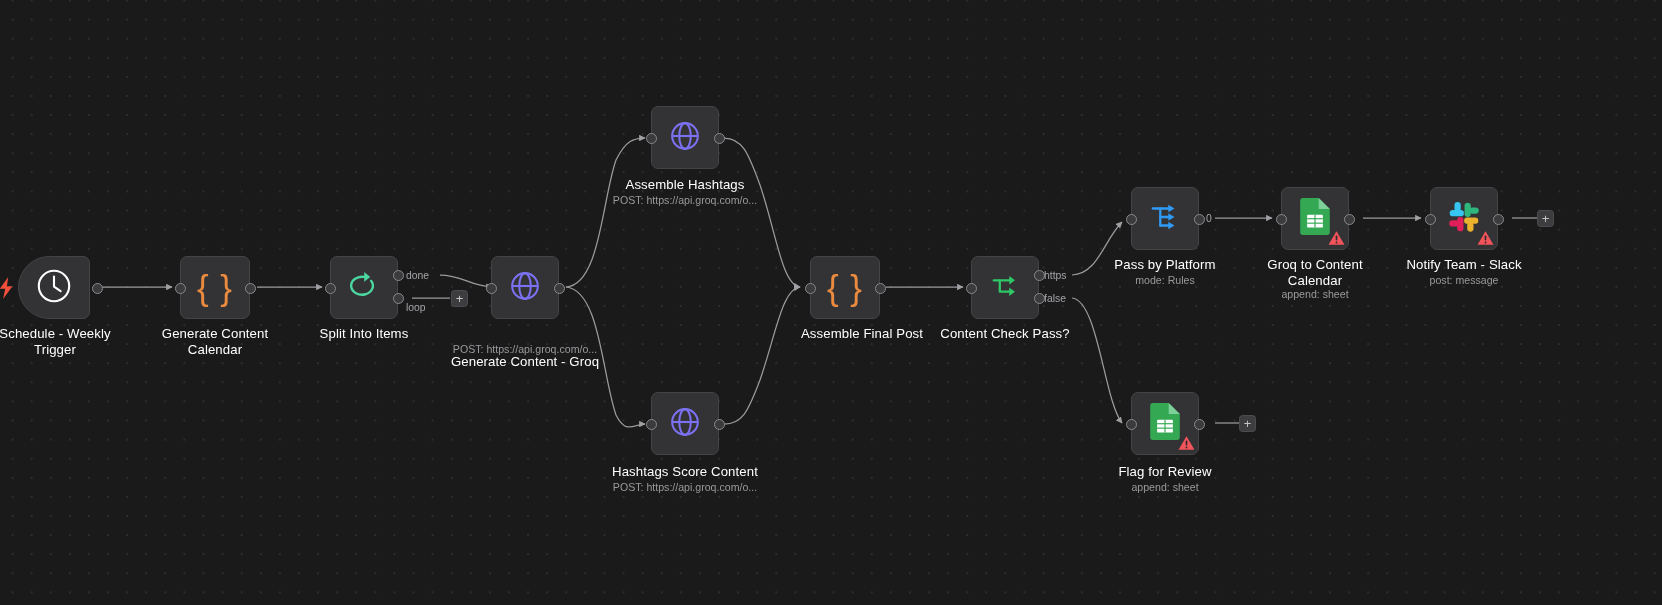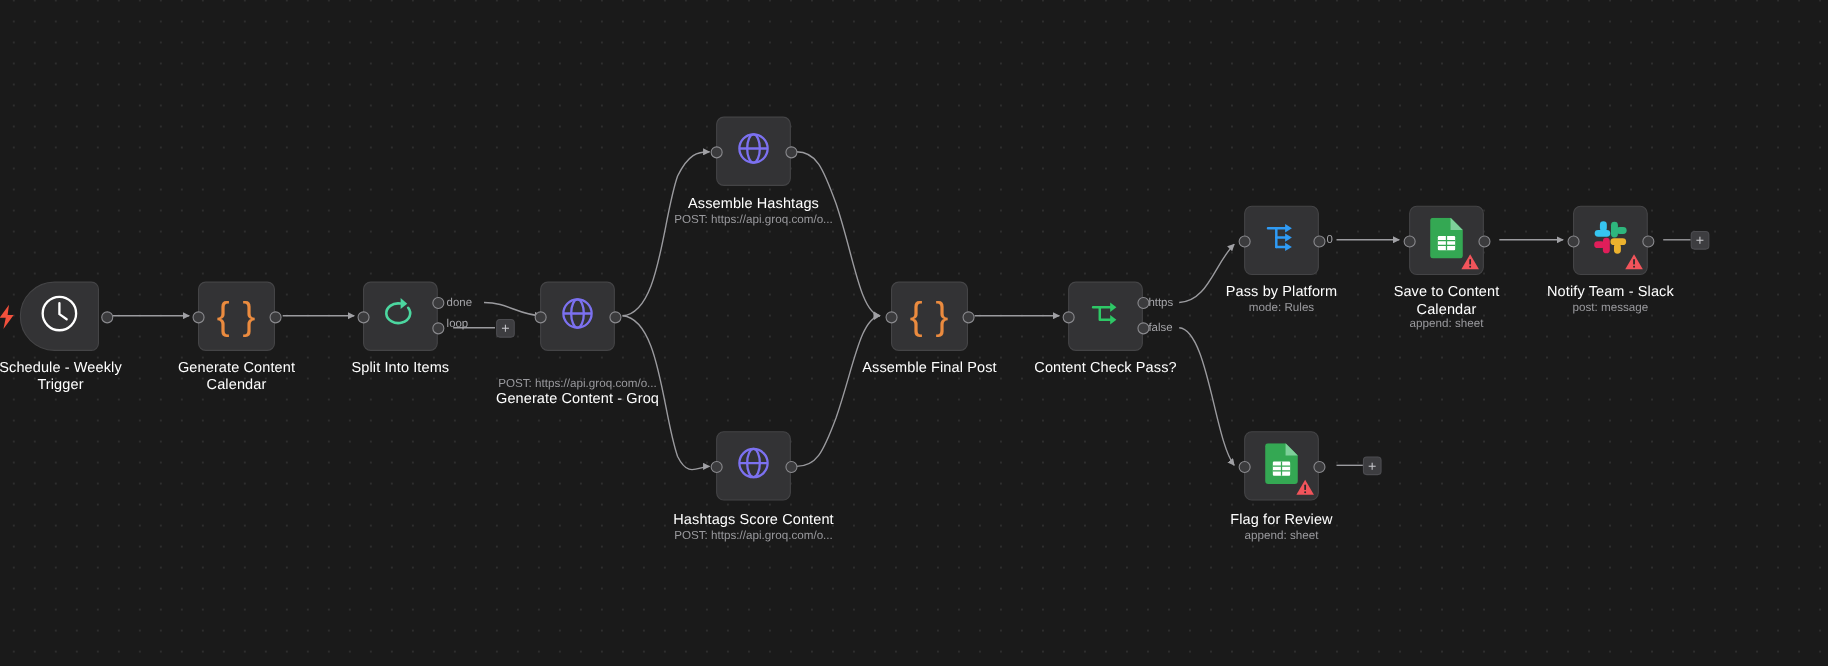--- a/index.html
+++ b/index.html
@@ -170,21 +170,21 @@
       <svg viewBox="0 0 36 36" width="34" height="34" xmlns="http://www.w3.org/2000/svg">
         <path d="M25.5 12.5 A 11.5 9.5 0 1 1 18 8.4" fill="none" stroke="#4cd7a0" stroke-width="2.5" stroke-linecap="round"></path>
         <path d="M18.2 3.2 L24.6 8.6 L18.2 13.6 Z" fill="#4cd7a0"></path>
       </svg>
     </span>
     <span class="port" style="left:-6px; top:26px;"></span>
     <span class="port" style="left:62px; top:13px;"></span>
     <span class="port" style="left:62px; top:36px;"></span>
   </div>
   <div class="porttext" style="left:406px; top:270px;">done</div>
-  <div class="porttext" style="left:406px; top:289px;">loop</div>
+  <div class="porttext" style="left:406px; top:302px;">loop</div>
   <div class="plusbtn" style="left:451px; top:290px;">+</div>
   <div class="nlabel" style="left:294px; top:326px; width:140px;">Split Into Items</div>
 
   <div class="node" style="left:491px; top:256px; width:68px; height:63px;">
     <span class="node-icon">
       <svg viewBox="0 0 36 36" width="34" height="34" xmlns="http://www.w3.org/2000/svg">
         <circle cx="18" cy="18" r="13.6" fill="none" stroke="#7c71f0" stroke-width="2.2"></circle>
         <ellipse cx="18" cy="18" rx="6.1" ry="13.6" fill="none" stroke="#7c71f0" stroke-width="2.2"></ellipse>
         <line x1="4.4" y1="18" x2="31.6" y2="18" stroke="#7c71f0" stroke-width="2.2"></line>
       </svg>
@@ -221,21 +221,21 @@
     <span class="port" style="left:62px; top:26px;"></span>
   </div>
   <div class="nlabel" style="left:600px; top:464px; width:170px;">Hashtags Score Content</div>
   <div class="nsub" style="left:600px; top:481px; width:170px;">POST: https://api.groq.com/o...</div>
 
   <div class="node" style="left:810px; top:256px; width:70px; height:63px;">
     <span class="brace">{ }</span>
     <span class="port" style="left:-6px; top:26px;"></span>
     <span class="port" style="left:64px; top:26px;"></span>
   </div>
-  <div class="nlabel" style="left:775px; top:326px; width:140px;">Assemble Final Post</div>
+  <div class="nlabel" style="left:792px; top:326px; width:140px;">Assemble Final Post</div>
 
   <div class="node" style="left:971px; top:256px; width:68px; height:63px;">
     <span class="node-icon">
       <svg viewBox="0 0 36 36" width="34" height="34" xmlns="http://www.w3.org/2000/svg">
         <path d="M6 12 L12.5 12 L12.5 24 L24 24" fill="none" stroke="#2ec866" stroke-width="2.4" stroke-linecap="round" stroke-linejoin="round"></path>
         <path d="M12.5 12 L24 12" fill="none" stroke="#2ec866" stroke-width="2.4" stroke-linecap="round"></path>
         <path d="M22.5 7.5 L28.5 12 L22.5 16.5 Z" fill="#2ec866"></path>
         <path d="M22.5 19.5 L28.5 24 L22.5 28.5 Z" fill="#2ec866"></path>
       </svg>
     </span>
@@ -282,21 +282,21 @@
     <span class="port" style="left:-6px; top:26px;"></span>
     <span class="port" style="left:62px; top:26px;"></span>
     <span class="warn" style="left:46px; top:42px;">
       <svg viewBox="0 0 20 18" width="17" height="16" xmlns="http://www.w3.org/2000/svg">
         <path d="M10 1 L19.4 17 L0.6 17 Z" fill="#f2545b"></path>
         <rect x="9.05" y="6" width="1.9" height="6" rx=".95" fill="#2a2a2c"></rect>
         <circle cx="10" cy="14.3" r="1.05" fill="#2a2a2c"></circle>
       </svg>
     </span>
   </div>
-  <div class="nlabel" style="left:1245px; top:257px; width:140px;">Save to Content
+  <div class="nlabel" style="left:1245px; top:257px; width:140px;">Groq to Content
 Calendar</div>
   <div class="nsub" style="left:1245px; top:288px; width:140px;">append: sheet</div>
 
   <div class="node" style="left:1430px; top:187px; width:68px; height:63px;">
     <span class="node-icon">
       <svg viewBox="0 0 40 40" width="36" height="36" xmlns="http://www.w3.org/2000/svg">
 
         <path d="M10.6 23.6 a3.5 3.5 0 1 1 0 7 H7.1 a3.5 3.5 0 0 1 0 -7 Z" fill="#e01e5a"></path>
         <path d="M12.4 23.6 a3.5 3.5 0 1 1 7 0 v8.8 a3.5 3.5 0 1 1 -7 0 Z" fill="#e01e5a"></path>
 

